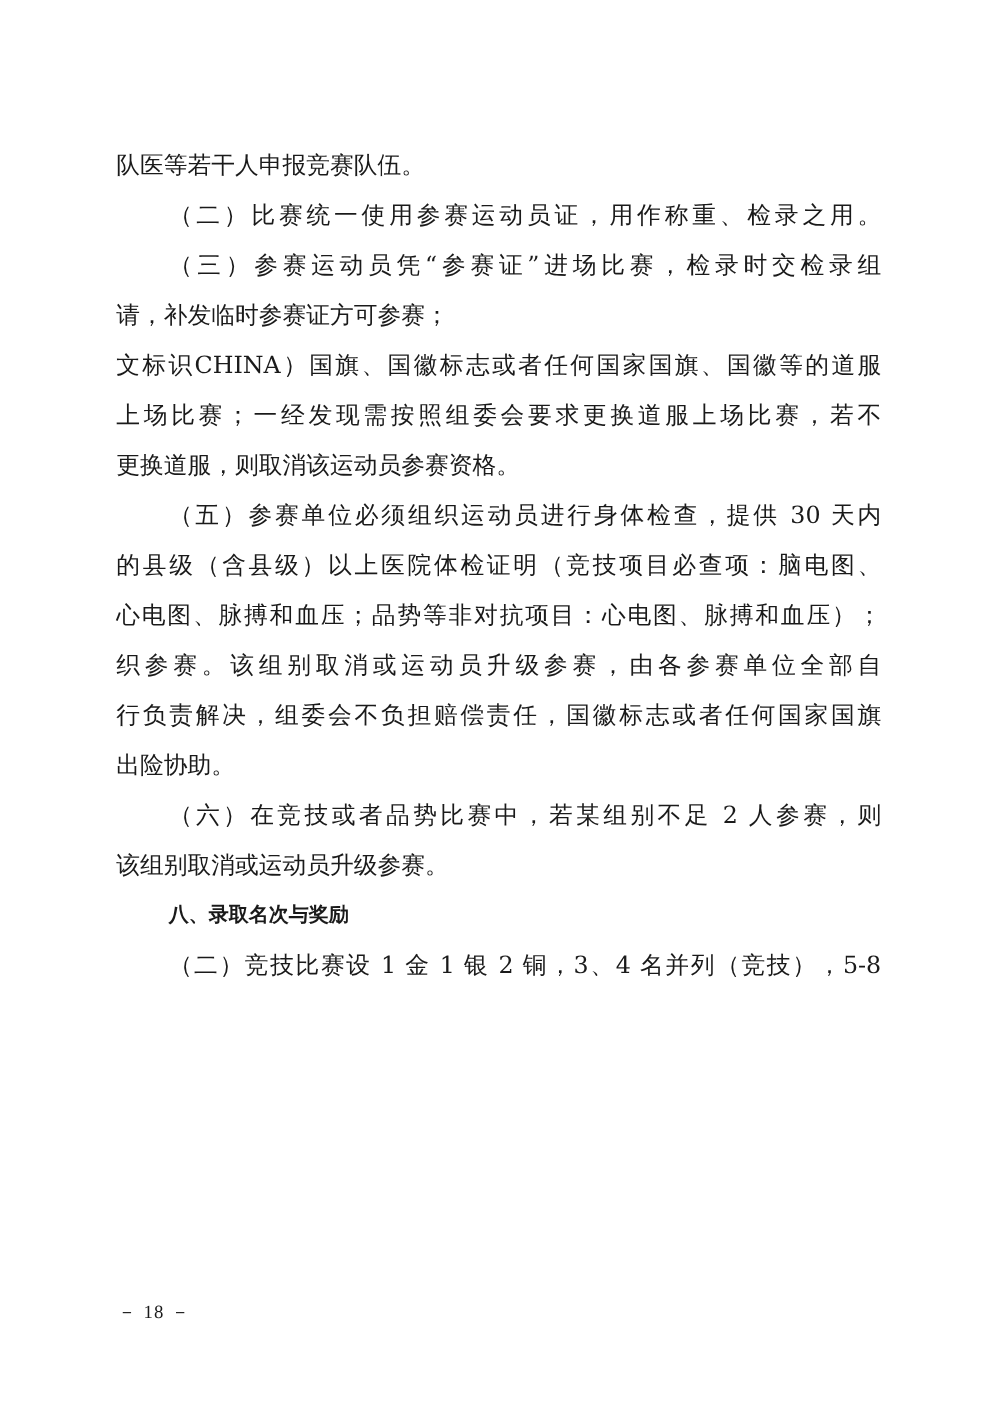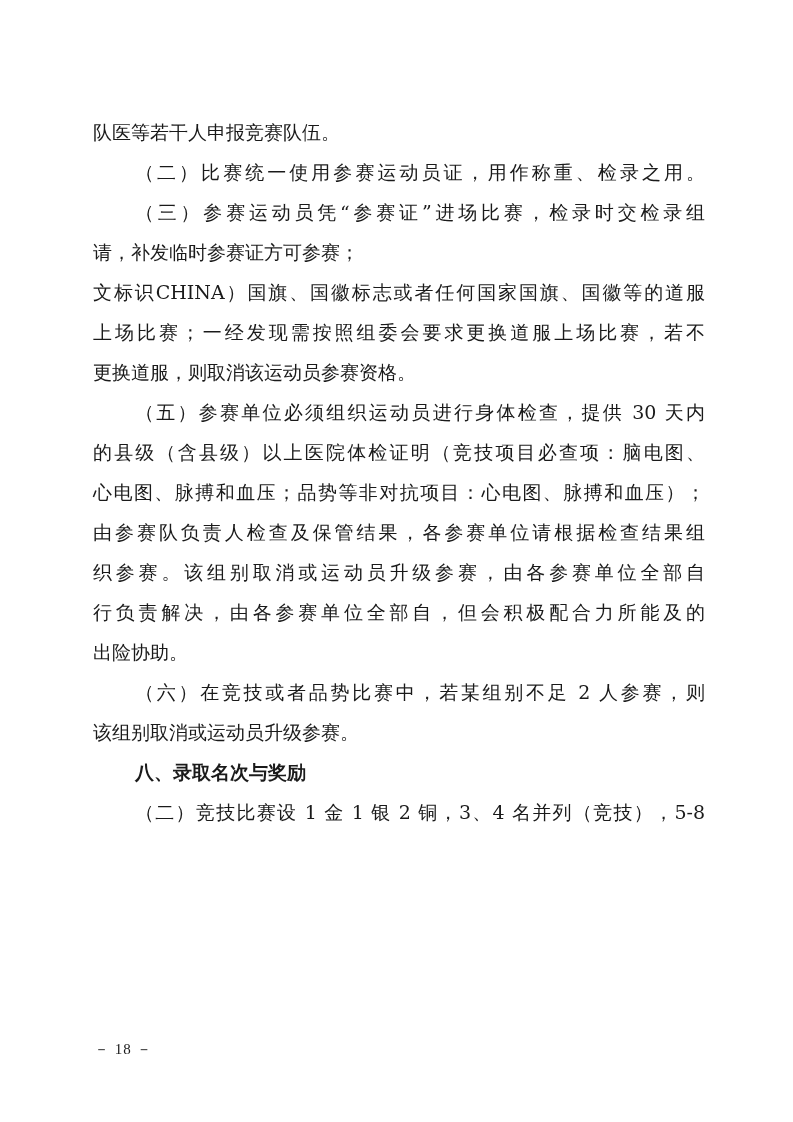--- a/index.html
+++ b/index.html
@@ -5,40 +5,39 @@
   html, body { margin: 0; padding: 0; background: #ffffff; }
   body { width: 793px; height: 1122px; position: relative; overflow: hidden; }
   .page {
     position: absolute; left: 93px; top: 112px; width: 612px;
     font-family: "DejaVu Serif", "Liberation Serif", serif;
     color: #1a1a1a; font-size: 19px; line-height: 40px;
   }
   .line { height: 40px; white-space: nowrap; text-align: justify; text-align-last: justify; overflow: visible; }
   .line.last { text-align-last: left; }
   .indent { padding-left: 42px; }
-  .heading { font-family: "DejaVu Sans", "Liberation Sans", sans-serif; font-weight: bold; padding-left: 42px; text-align-last: left; font-size: 19px; }
+  .heading { font-family: "DejaVu Sans", "Liberation Sans", sans-serif; font-weight: bold; padding-left: 42px; text-align-last: left; font-size: 16px; }
   .pagenum { position: absolute; left: 94px; top: 1040px; font-family: "Liberation Serif", "DejaVu Serif", serif; font-size: 15px; color: #1a1a1a; letter-spacing: 1px; }
 </style>
 </head>
 <body>
 
 <div class="page">
   <div class="line last">队医等若干人申报竞赛队伍。</div>
   <div class="line indent">（二）比赛统一使用参赛运动员证，用作称重、检录之用。</div>
   <div class="line indent">（三）参赛运动员凭“参赛证”进场比赛，检录时交检录组</div>
   <div class="line last">请，补发临时参赛证方可参赛；</div>
   <div class="line">文标识CHINA）国旗、国徽标志或者任何国家国旗、国徽等的道服</div>
   <div class="line">上场比赛；一经发现需按照组委会要求更换道服上场比赛，若不</div>
   <div class="line last">更换道服，则取消该运动员参赛资格。</div>
   <div class="line indent">（五）参赛单位必须组织运动员进行身体检查，提供 30 天内</div>
   <div class="line">的县级（含县级）以上医院体检证明（竞技项目必查项：脑电图、</div>
   <div class="line">心电图、脉搏和血压；品势等非对抗项目：心电图、脉搏和血压）；</div>
-  <div class="line">由参赛队负责人检查及保管结果，各参赛单位请根据检查结果组</div>
   <div class="line">织参赛。该组别取消或运动员升级参赛，由各参赛单位全部自</div>
-  <div class="line">行负责解决，由各参赛单位全部自，但会积极配合力所能及的</div>
+  <div class="line">行负责解决，组委会不负担赔偿责任，国徽标志或者任何国家国旗</div>
   <div class="line last">出险协助。</div>
   <div class="line indent">（六）在竞技或者品势比赛中，若某组别不足 2 人参赛，则</div>
   <div class="line last">该组别取消或运动员升级参赛。</div>
   <div class="line heading">八、录取名次与奖励</div>
   <div class="line indent">（二）竞技比赛设 1 金 1 银 2 铜，3、4 名并列（竞技），5-8</div>
 </div>
 
 <div class="pagenum">－ 18 －</div>
 
 </body></html>

